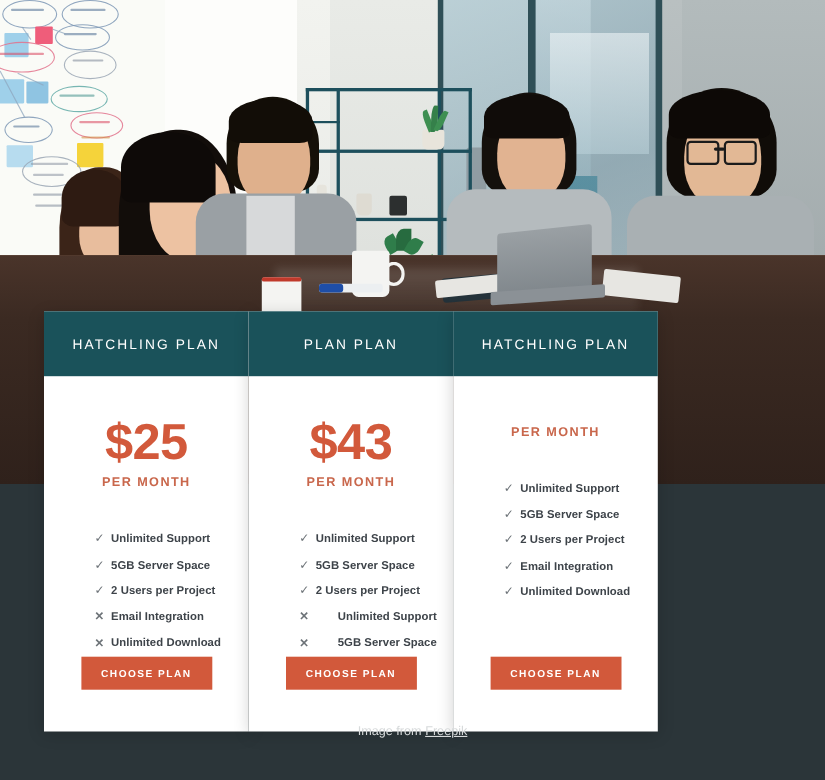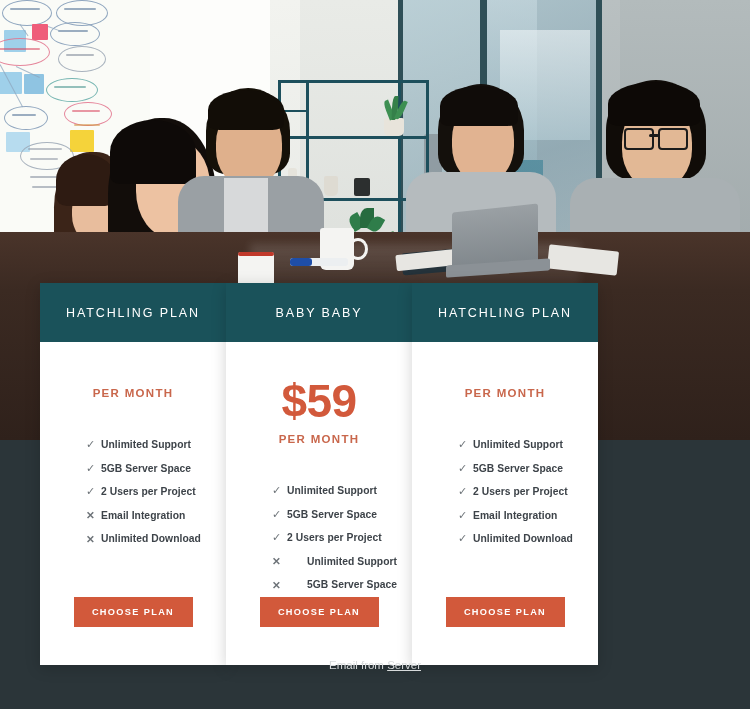--- a/index.html
+++ b/index.html
@@ -520,20 +520,21 @@
     </div>
   </div>
 
   <div class="cards">
 
     <div class="card">
       <div class="card-header">
         <div class="card-title">HATCHLING PLAN</div>
       </div>
       <div class="card-body">
+        <div class="price">$25</div>
         <div class="per-month">PER MONTH</div>
         <ul class="features">
           <li class="feature">
             <span class="feat-icon">✓</span>
             <span class="feat-label">Unlimited Support</span>
           </li>
           <li class="feature">
             <span class="feat-icon">✓</span>
             <span class="feat-label">5GB Server Space</span>
           </li>
@@ -551,24 +552,24 @@
           </li>
         </ul>
         <div class="btn-wrap">
           <button class="btn">CHOOSE PLAN</button>
         </div>
       </div>
     </div>
 
     <div class="card">
       <div class="card-header">
-        <div class="card-title">BABY BABY</div>
+        <div class="card-title">PLAN PLAN</div>
       </div>
       <div class="card-body">
-        <div class="price">$59</div>
+        <div class="price">$43</div>
         <div class="per-month">PER MONTH</div>
         <ul class="features">
           <li class="feature">
             <span class="feat-icon">✓</span>
             <span class="feat-label">Unlimited Support</span>
           </li>
           <li class="feature">
             <span class="feat-icon">✓</span>
             <span class="feat-label">5GB Server Space</span>
           </li>
@@ -621,16 +622,16 @@
         </ul>
         <div class="btn-wrap">
           <button class="btn">CHOOSE PLAN</button>
         </div>
       </div>
     </div>
 
   </div>
 
   <div class="caption">
-    <span>Email from </span><a href="#">Server</a>
+    <span>Image from </span><a href="#">Freepik</a>
   </div>
 
 </div>
 
 </body></html>

